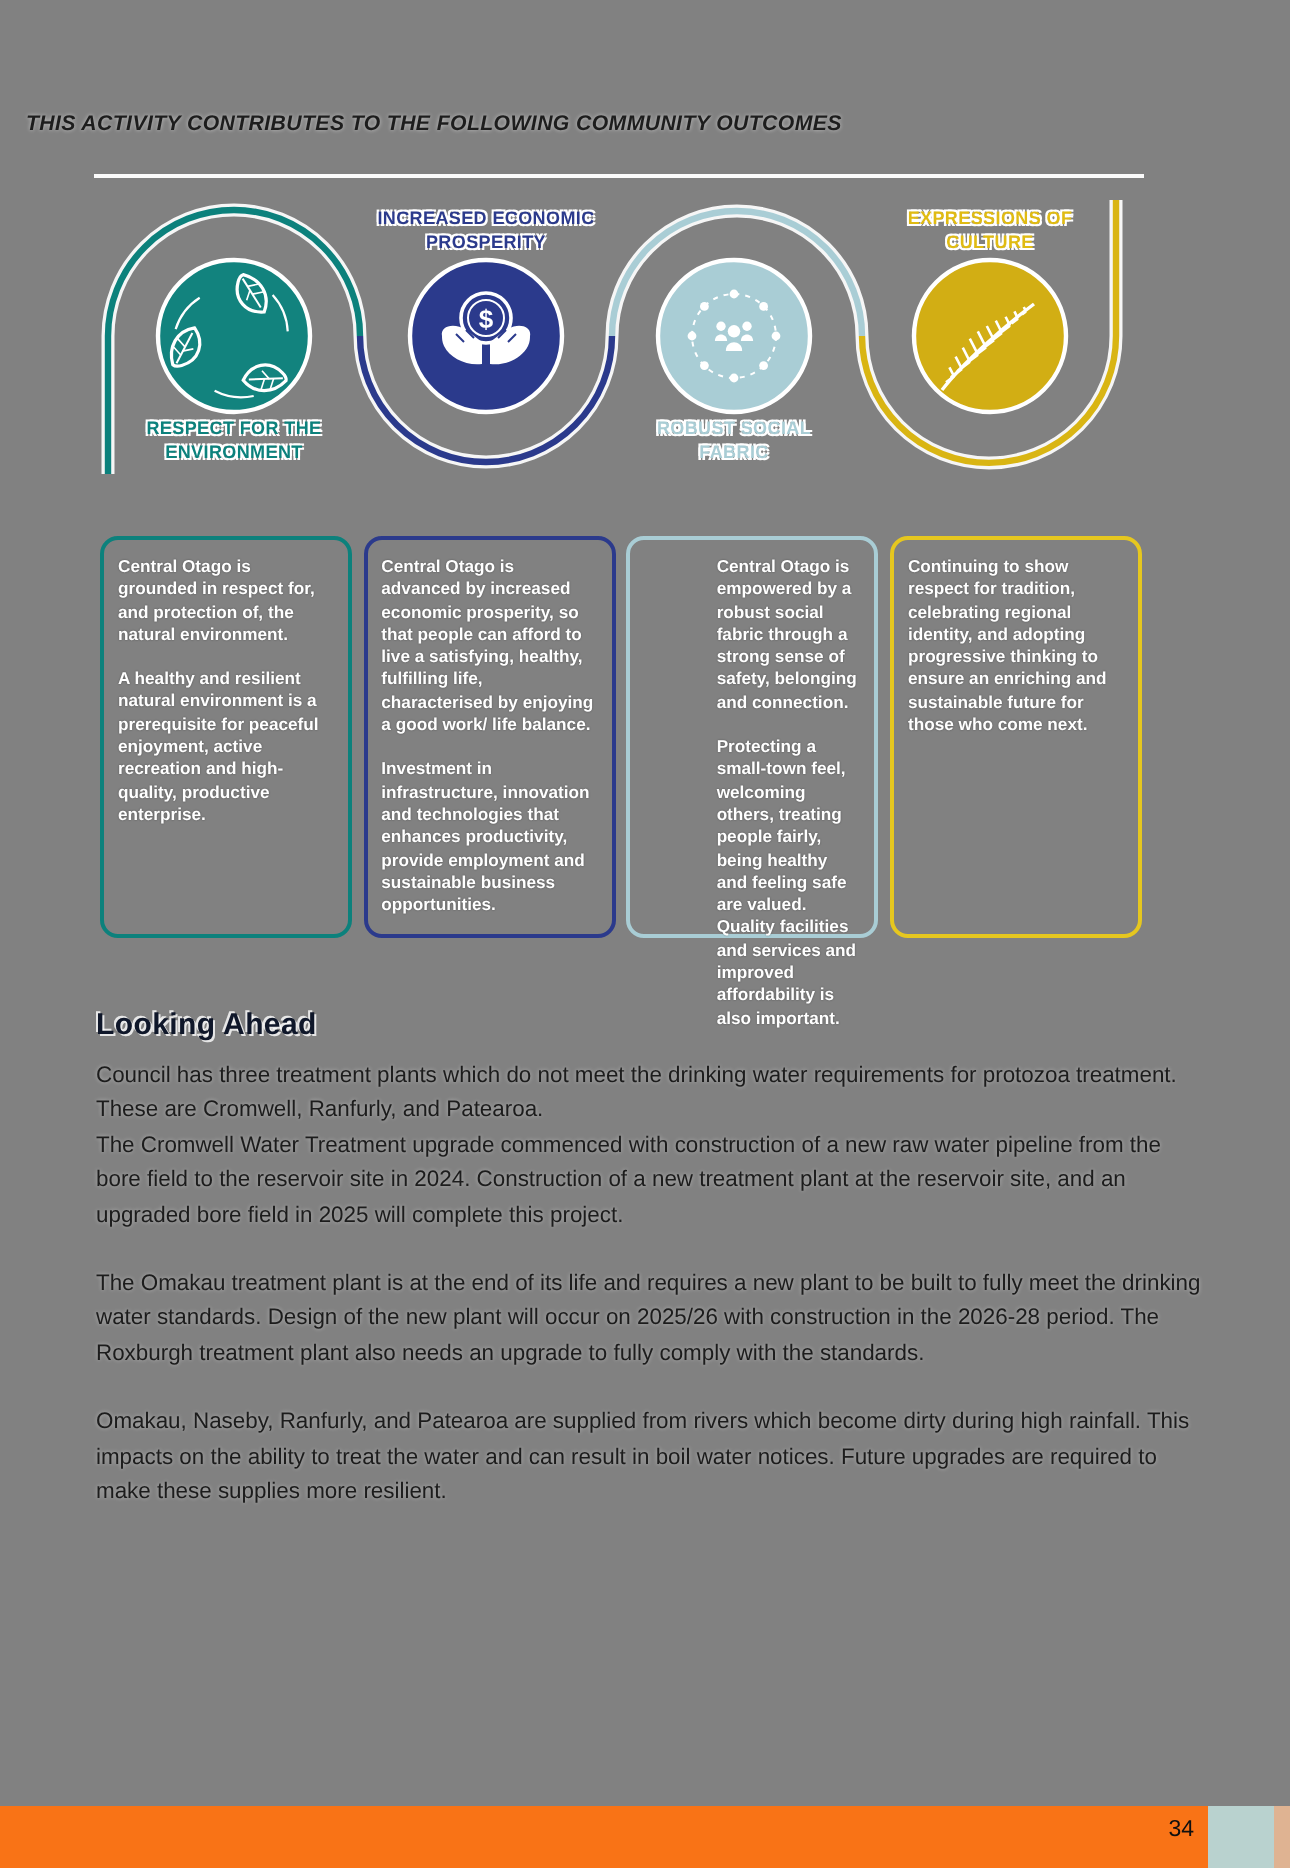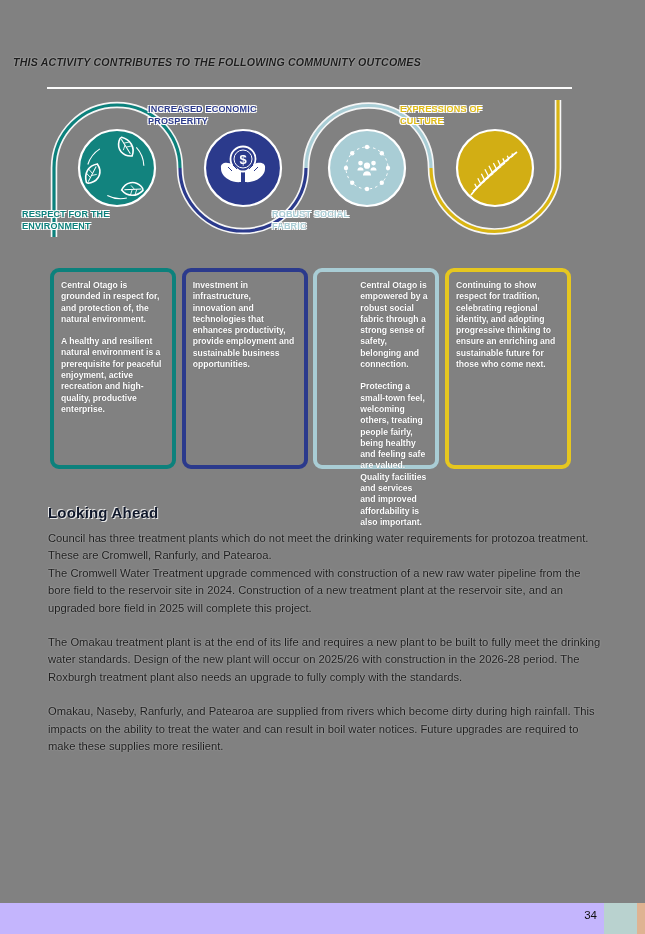--- a/index.html
+++ b/index.html
@@ -12,53 +12,53 @@
     position:absolute;top:56px;left:13px;width:100%;text-align:left;
     font-size:10.6px;font-weight:bold;color:#1d1d1d;letter-spacing:.2px;
     text-shadow:0 0 2px rgba(255,255,255,.55);
     font-style:italic;
   }
   .header-rule{position:absolute;top:87px;left:47px;width:525px;height:2.4px;background:#fbfbfb;}
   
   .hero{position:absolute;top:95px;left:0;width:645px;height:150px;}
   .hero svg{position:absolute;top:0;left:0;}
   .outcome-label{
-    position:absolute;width:190px;text-align:left;font-weight:bold;
+    position:absolute;width:190px;text-align:center;font-weight:bold;
     font-size:9px;line-height:11.5px;white-space:pre-line;letter-spacing:.2px;
     text-shadow:-1px -1px 0 #fff,1px -1px 0 #fff,-1px 1px 0 #fff,1px 1px 0 #fff;
   }
   .ol-1{left:22px;top:114px;color:#0c817c;}
   .ol-2{left:148px;top:9px;color:#2b3a8c;}
   .ol-3{left:272px;top:114px;color:#a9cdd5;}
   .ol-4{left:400px;top:9px;color:#e0bb13;}
   
   .boxes{position:absolute;top:268px;left:50px;width:521px;display:flex;justify-content:space-between;}
   .obox{
-    width:126px;height:201px;box-sizing:border-box;border:4px solid #fef9c3;border-radius:9px;
+    width:126px;height:201px;box-sizing:border-box;border:2px solid #fef9c3;border-radius:9px;
     padding:8px 7px;color:#fff;font-weight:bold;font-size:8.6px;line-height:11.3px;
     text-shadow:0 0 1px rgba(0,0,0,.4);
   }
   .obox p{margin:0 0 11px 0;}
   .ob-1{border-color:#0c817c;}
   .ob-2{border-color:#2b3a8c;}
   .ob-3{border-color:#a9cdd5;padding-left:43px;}
   .ob-4{border-color:#e6c71f;}
   
   .looking{position:absolute;left:48px;top:504px;width:554px;}
   .looking-heading{
     margin:0 0 9px 0;font-size:15px;font-weight:bold;color:#0f172a;letter-spacing:.2px;
     text-shadow:-1px -1px 0 rgba(255,255,255,.8),1px 1px 0 rgba(255,255,255,.8);
   }
   .lpara{
     margin:0 0 17px 0;font-size:11.2px;line-height:17.4px;color:#1c1c1c;
     white-space:pre-line;text-shadow:0 0 2px rgba(255,255,255,.45);
   }
   
   .footer-bar{
-    position:absolute;left:0;top:903px;width:604px;height:31px;background:#c4b5fd;
+    position:absolute;left:0;top:903px;width:604px;height:31px;background:#f97316;
     text-align:right;box-sizing:border-box;padding:2px 7px 0 0;
   }
   .page-number{font-size:11.5px;color:#101010;}
   .footer-light{position:absolute;left:604px;top:903px;width:33px;height:31px;background:#b9d2cf;}
   .footer-tan{position:absolute;left:637px;top:903px;width:8px;height:31px;background:#dfb392;}
 </style>
 </head>
 <body>
 
 <div id="page">
@@ -157,20 +157,21 @@
     <div class="outcome-label ol-4">EXPRESSIONS OF
 CULTURE</div>
   </div>
 
   <div class="boxes">
     <div class="obox ob-1">
       <p>Central Otago is grounded in respect for, and protection of, the natural environment.</p>
       <p>A healthy and resilient natural environment is a prerequisite for peaceful enjoyment, active recreation and high-quality, productive enterprise.</p>
     </div>
     <div class="obox ob-2">
+      <p>Central Otago is advanced by increased economic prosperity, so that people can afford to live a satisfying, healthy, fulfilling life, characterised by enjoying a good work/ life balance.</p>
       <p>Investment in infrastructure, innovation and technologies that enhances productivity, provide employment and sustainable business opportunities.</p>
     </div>
     <div class="obox ob-3">
       <p>Central Otago is empowered by a robust social fabric through a strong sense of safety, belonging and connection.</p>
       <p>Protecting a small-town feel, welcoming others, treating people fairly, being healthy and feeling safe are valued. Quality facilities and services and improved affordability is also important.</p>
     </div>
     <div class="obox ob-4">
       <p>Continuing to show respect for tradition, celebrating regional identity, and adopting progressive thinking to ensure an enriching and sustainable future for those who come next.</p>
     </div>
   </div>

